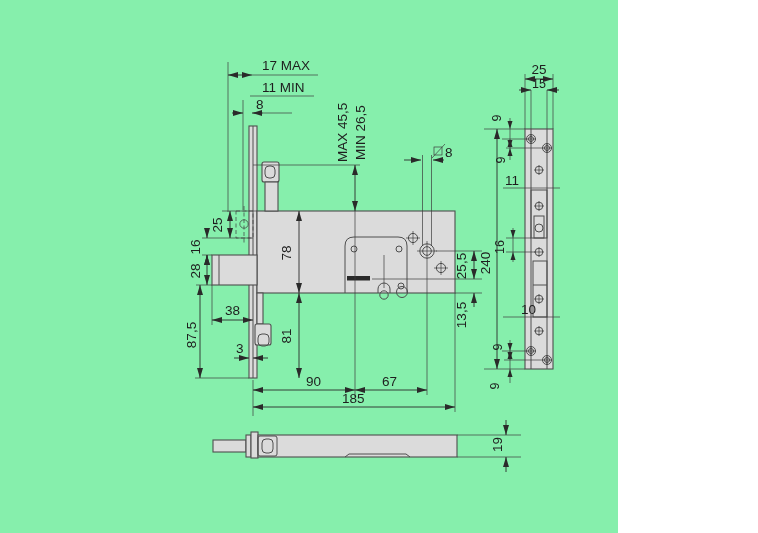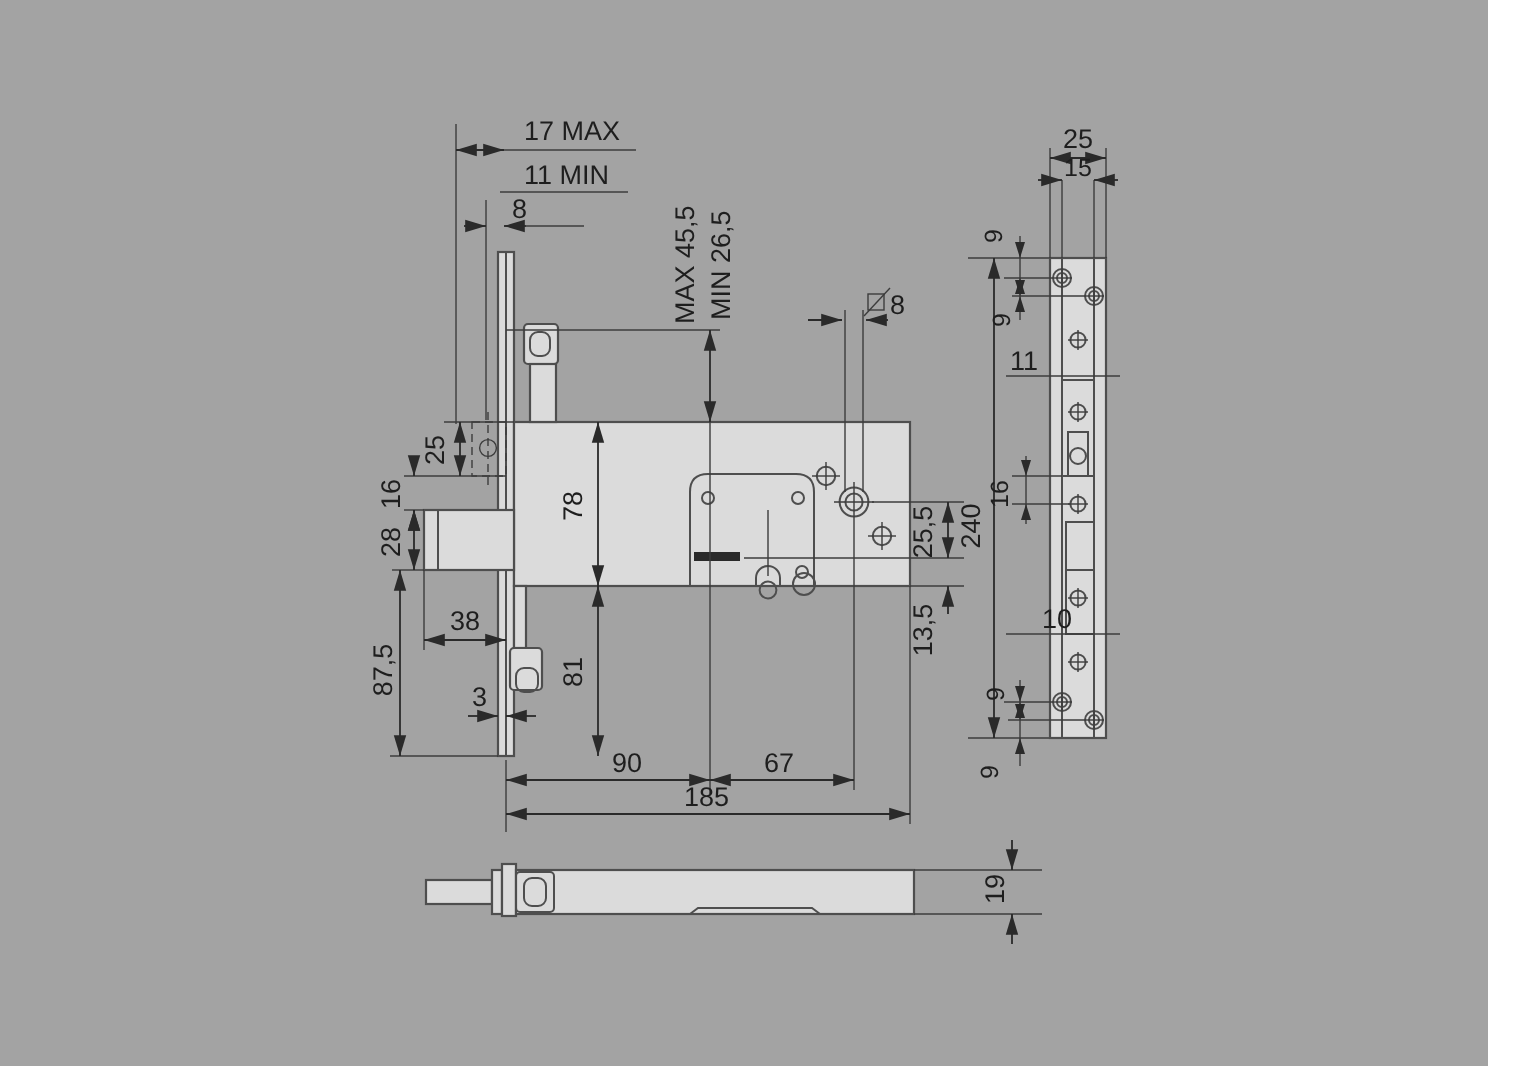--- a/index.html
+++ b/index.html
@@ -1,16 +1,16 @@
 <!DOCTYPE html>
 <html><head>
 <meta charset="utf-8">
 <style>
   html,body{margin:0;padding:0;background:#ffffff;}
-  #stage{position:relative;width:744px;height:533px;background:#a3a3a3;overflow:hidden;}
+  #stage{position:relative;width:618px;height:533px;background:#86efac;overflow:hidden;}
   svg{display:block;}
   .p  { fill:#dbdbdb; stroke:#4e4e4e; stroke-width:1.1; stroke-linejoin:miter; }
   .pl { fill:none; stroke:#4e4e4e; stroke-width:1; }
   .tl { fill:none; stroke:#3c3c3c; stroke-width:0.7; }
   .dl { fill:none; stroke:#2a2a2a; stroke-width:0.9; }
   .dsh{ stroke-dasharray:4 2.5; }
   .tri{ fill:#2a2a2a; stroke:none; }
   text{ font-family:"Liberation Sans","DejaVu Sans",sans-serif; font-size:13.5px; fill:#1e1e1e; }
   .sm { font-size:12.5px; }
 </style>

